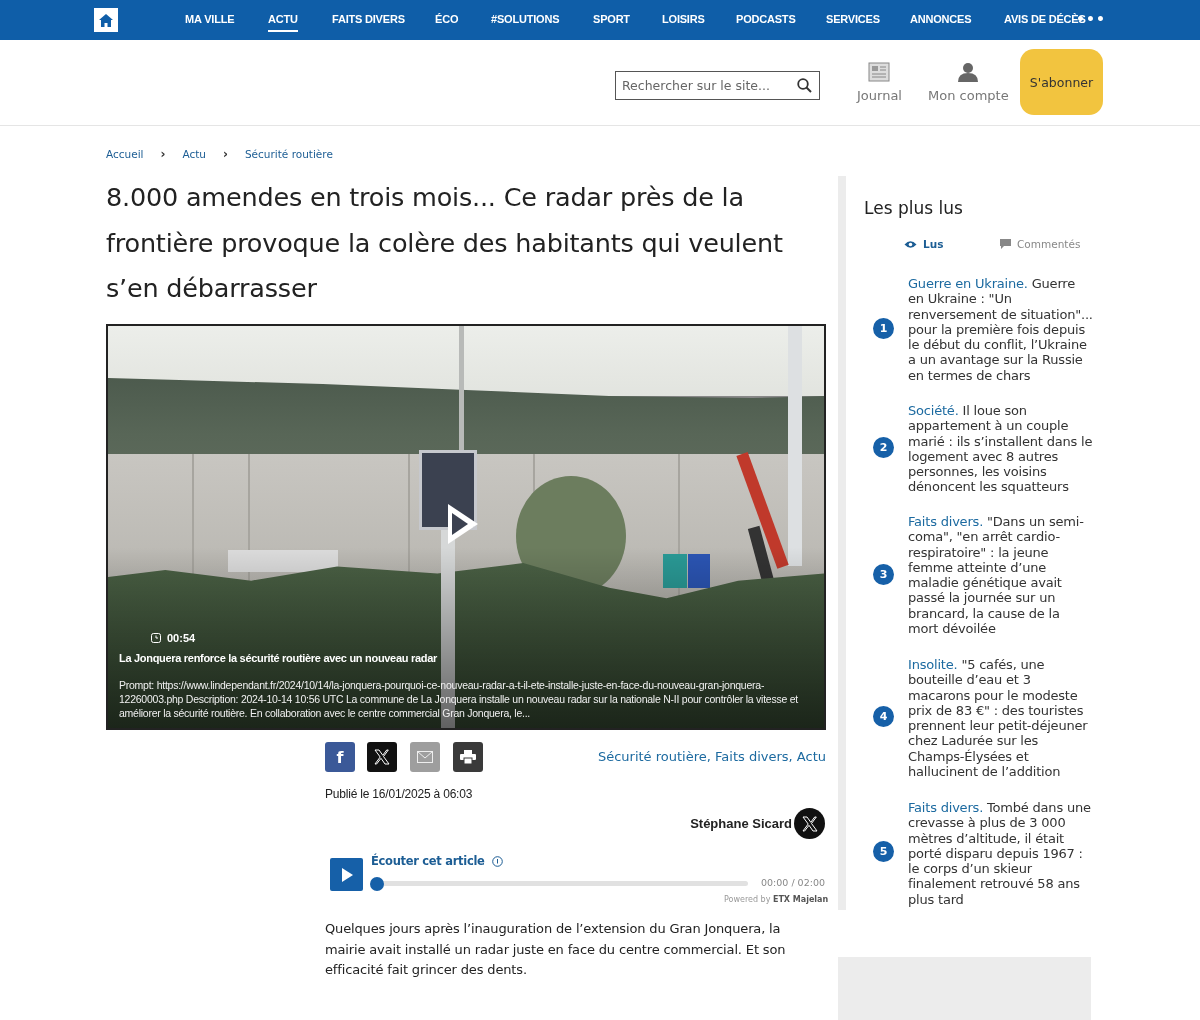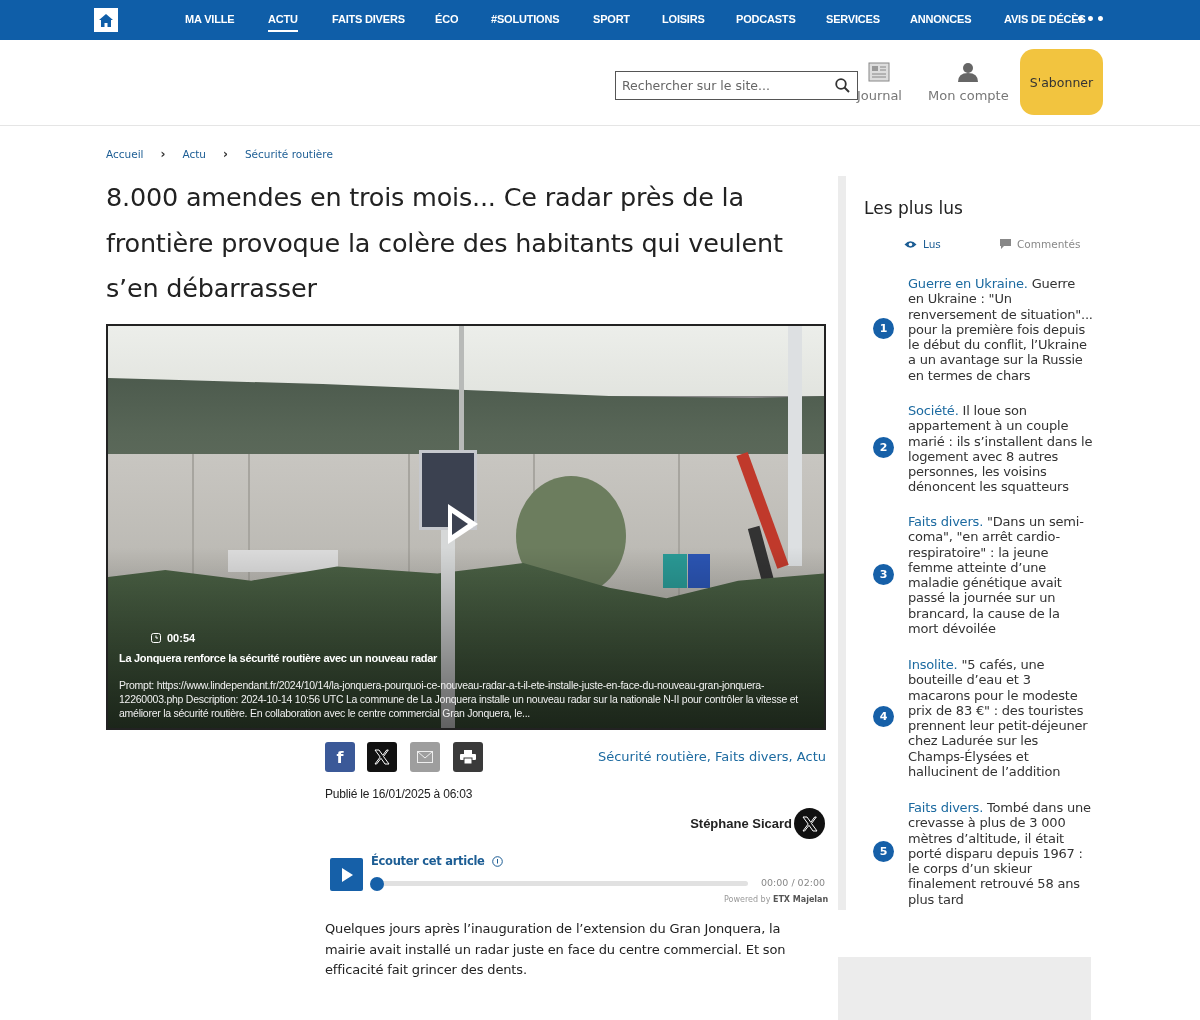--- a/index.html
+++ b/index.html
@@ -10,21 +10,21 @@
   .topnav { position: absolute; left: 0; top: 0; width: 1200px; height: 40px; background: #0f5ea8; }
   .home-btn { position: absolute; left: 94px; top: 8px; width: 24px; height: 24px; background: #fff; display: flex; align-items: center; justify-content: center; }
   .navitem { position: absolute; top: 0; height: 40px; line-height: 38px; color: #fff; font-family: "Liberation Sans", sans-serif; font-weight: bold; font-size: 11px; letter-spacing: -0.2px; white-space: nowrap; cursor: pointer; margin-left: 40px; }
   .navitem.active::after { content: ""; position: absolute; left: 0; right: 0; bottom: 8px; height: 2px; background: #fff; }
   .nav-more { position: absolute; left: 1076px; top: 0; height: 40px; line-height: 38px; color: #fff; font-size: 14px; font-weight: bold; letter-spacing: 1px; }
 
   
   .header { position: absolute; left: 0; top: 40px; width: 1200px; height: 86px; border-bottom: 1px solid #e5e5e5; background: #fff; }
   .logo { position: absolute; left: 94px; top: 24px; width: 251px; height: 38px; background: #1660a8; border: 2px solid #0d4f93; display: flex; align-items: center; justify-content: center; }
   .logo span { color: #fff; font-family: "Liberation Sans", sans-serif; font-weight: bold; font-size: 29px; letter-spacing: -1px; -webkit-text-stroke: 0.6px #0a3f77; text-shadow: 1px 1px 0 #0a3f77, -1px -1px 0 #0a3f77; }
-  .search { position: absolute; left: 615px; top: 31px; width: 243px; height: 29px; border: 1px solid #555; background: #fff; }
+  .search { position: absolute; left: 615px; top: 31px; width: 205px; height: 29px; border: 1px solid #555; background: #fff; }
   .search input { position: absolute; left: 0; top: 0; width: 190px; height: 27px; border: none; outline: none; padding-left: 6px; font-family: "DejaVu Sans", sans-serif; font-size: 12.5px; color: #555; background: transparent; }
   .search input::placeholder { color: #666; }
   .search .sicon { position: absolute; right: 7px; top: 6px; }
   .hdr-link { position: absolute; top: 22px; text-align: center; color: #777; font-size: 13px; cursor: pointer; }
   .hdr-link .lbl { display: block; margin-top: 3px; }
   .subscribe { position: absolute; left: 1020px; top: 9px; width: 83px; height: 66px; background: #f2c43f; border-radius: 14px; color: #333; font-size: 12.5px; display: flex; align-items: center; justify-content: center; cursor: pointer; }
 
   
   .breadcrumb { position: absolute; left: 106px; top: 147px; font-size: 10.5px; color: #1c5d94; display: flex; align-items: center; }
   .breadcrumb .sep { margin: 0 17px 0 17px; color: #333; font-weight: bold; font-size: 12px; }
@@ -226,21 +226,21 @@
 </div>
 <div class="audio-track"></div>
 <div class="audio-knob"></div>
 <div class="audio-time">00:00 / 02:00</div>
 <div class="audio-powered"><span>Powered by </span><b>ETX Majelan</b></div>
 
 <p class="lead">Quelques jours après l’inauguration de l’extension du Gran Jonquera, la mairie avait installé un radar juste en face du centre commercial. Et son efficacité fait grincer des dents.</p>
 
 <aside class="sidebar">
   <div class="side-title">Les plus lus</div>
-  <div class="side-tab" style="left:58px; color:#1c5d94; font-weight:normal;">
+  <div class="side-tab" style="left:58px; color:#1c5d94; font-weight:bold;">
     <svg width="13" height="9" viewBox="0 0 13 9">
         <path d="M0.5 4.5 Q6.5 -2 12.5 4.5 Q6.5 11 0.5 4.5 Z" fill="#1c5d94"></path>
         <circle cx="6.5" cy="4.5" r="1.8" fill="#fff"></circle>
       </svg>
     <span>Lus</span>
   </div>
   <div class="side-tab" style="left:154px; color:#888;">
     <svg width="11" height="10" viewBox="0 0 11 10">
         <path d="M0 0 H11 V7 H4 L1 10 V7 H0 Z" fill="#888"></path>
       </svg>

